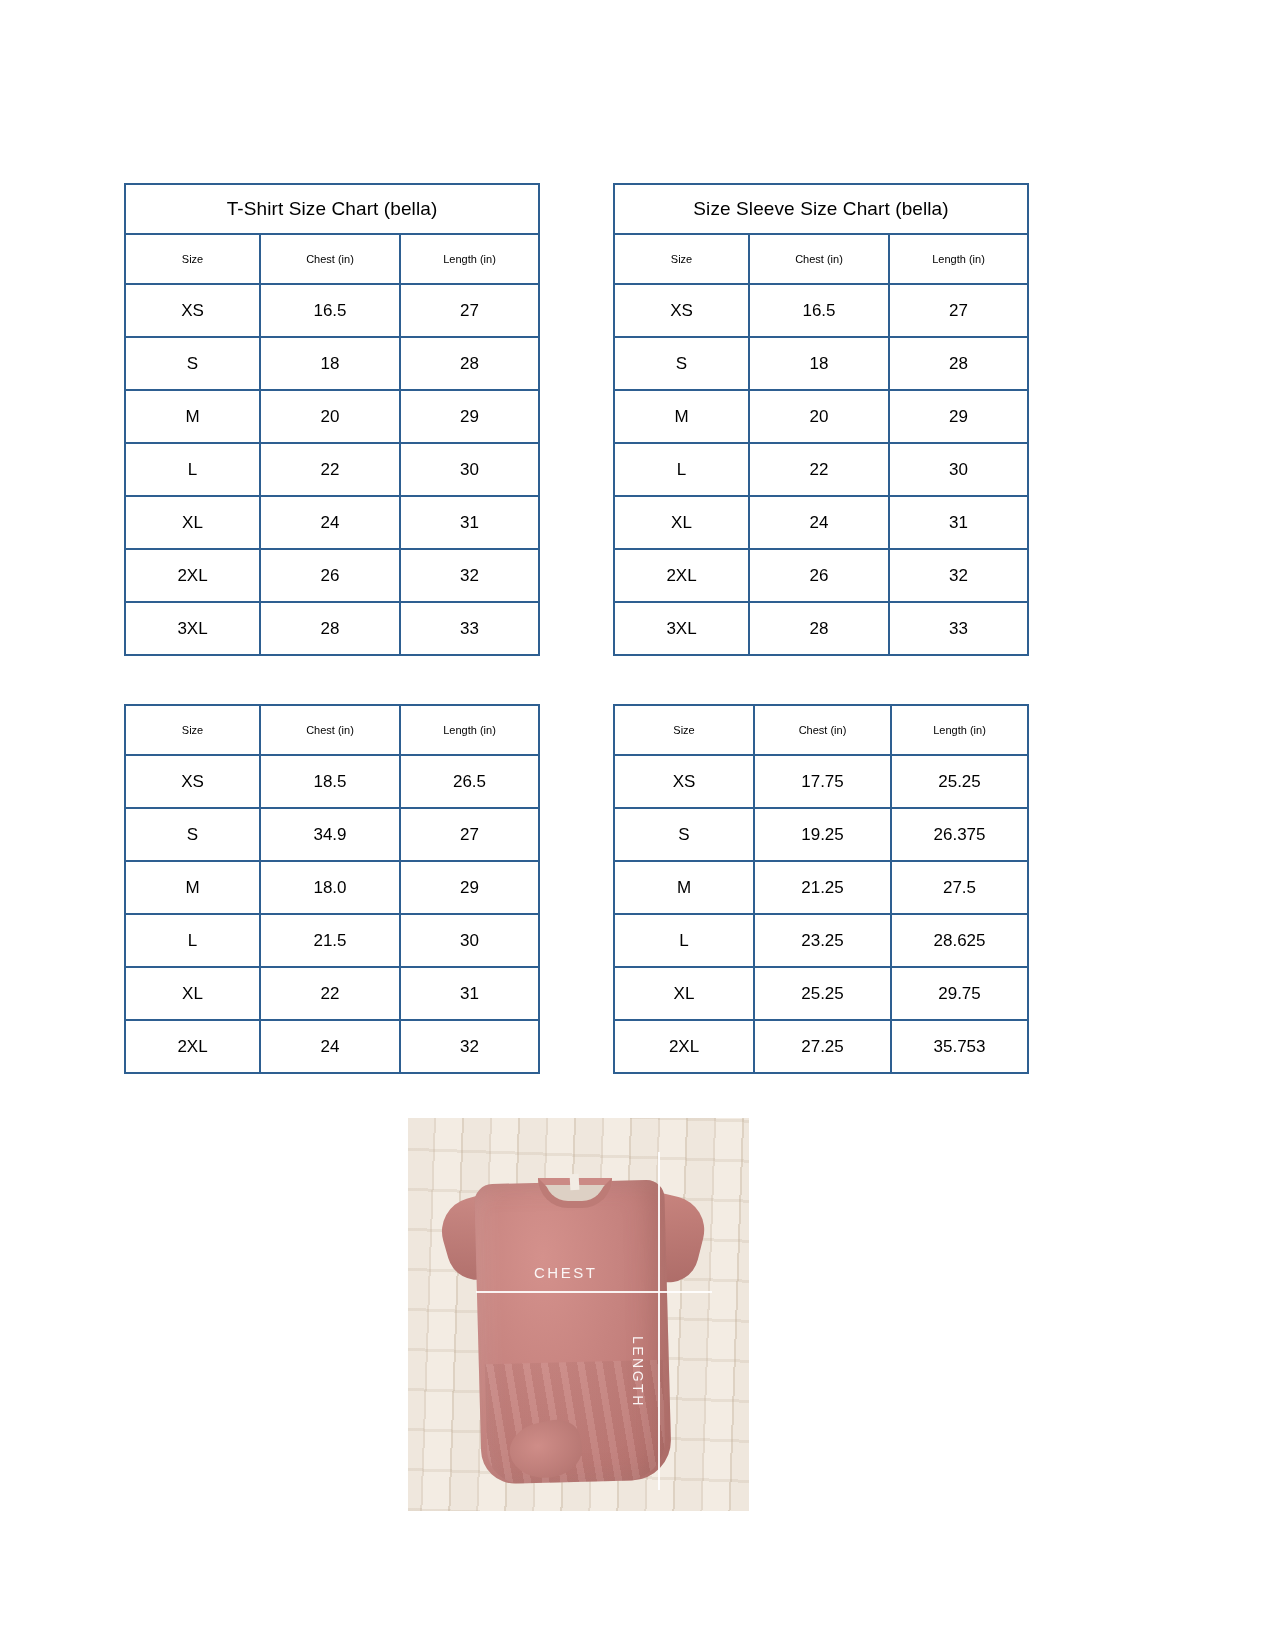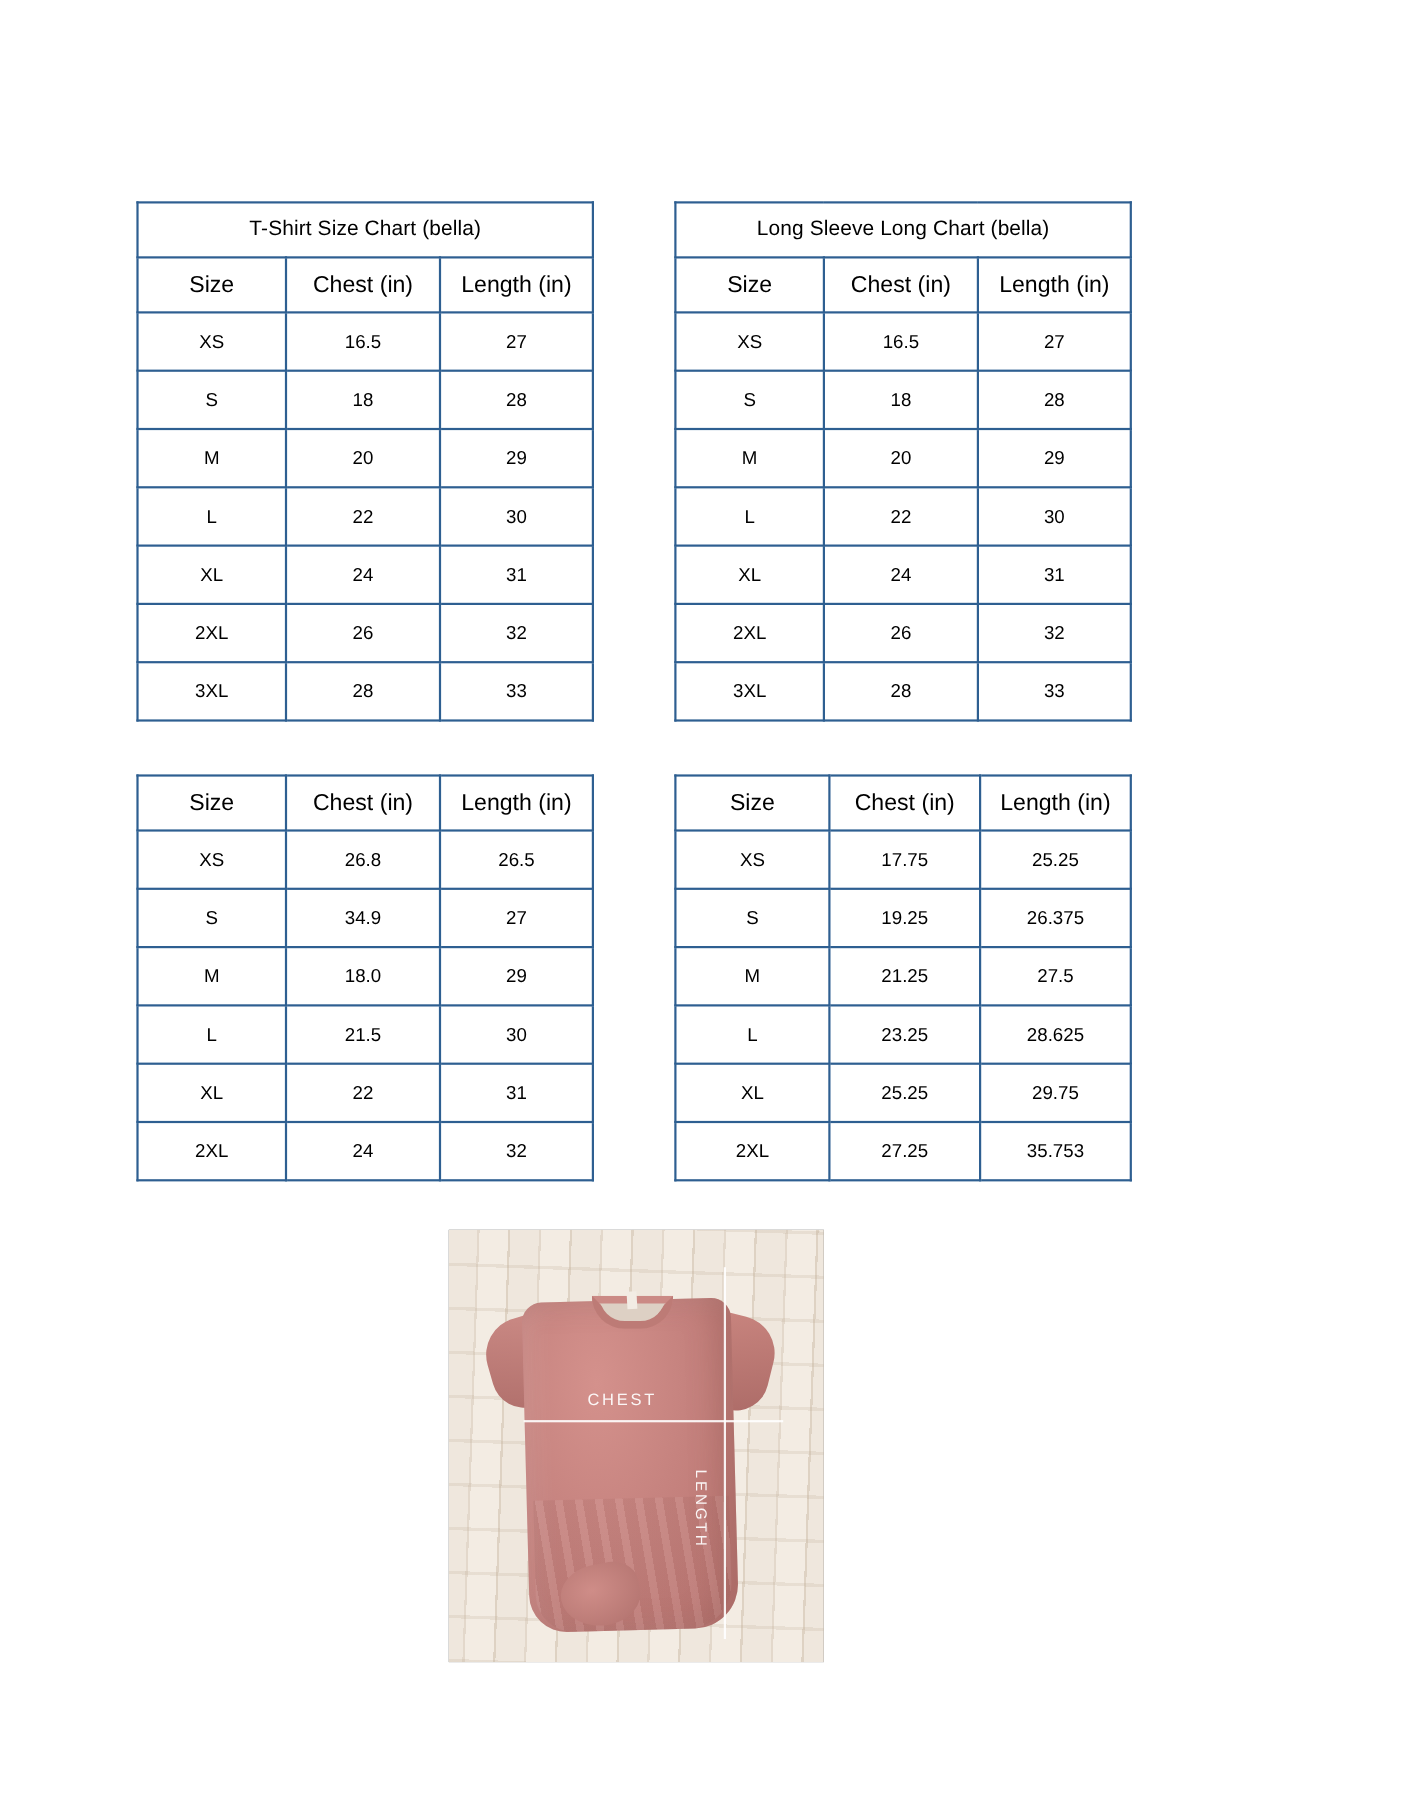--- a/index.html
+++ b/index.html
@@ -35,21 +35,21 @@
     font-weight: normal;
     color: #000;
   }
   .chart-title {
     font-size: 19px;
     font-weight: bold;
     height: 46px;
     letter-spacing: 0.1px;
   }
   .col-head {
-    font-size: 21px;
+    font-size: 11px;
     height: 46px;
   }
   .cell {
     font-size: 17px;
     height: 49px;
   }
 
   
   #tshirt-chart  { left: 124px; top: 183px;  width: 414px; }
   #longsleeve-chart { left: 613px; top: 183px; width: 414px; }
@@ -275,21 +275,21 @@
   </table>
 
   <table class="chart-table" id="longsleeve-chart">
     <colgroup>
         <col class="c1">
         <col class="c2">
         <col class="c3">
       </colgroup>
     <tbody>
       <tr>
-        <td class="chart-title" colspan="3">Long Sleeve Long Chart  (bella)</td>
+        <td class="chart-title" colspan="3">Size Sleeve Size Chart  (bella)</td>
       </tr>
       <tr>
         <td class="col-head">Size</td>
         <td class="col-head">Chest (in)</td>
         <td class="col-head">Length (in)</td>
       </tr>
       <tr>
         <td class="cell">XS</td>
         <td class="cell">16.5</td>
         <td class="cell">27</td>
@@ -334,21 +334,21 @@
         <col class="c3">
       </colgroup>
     <tbody>
       <tr>
         <td class="col-head">Size</td>
         <td class="col-head">Chest (in)</td>
         <td class="col-head">Length (in)</td>
       </tr>
       <tr>
         <td class="cell">XS</td>
-        <td class="cell">26.8</td>
+        <td class="cell">18.5</td>
         <td class="cell">26.5</td>
       </tr>
       <tr>
         <td class="cell">S</td>
         <td class="cell">34.9</td>
         <td class="cell">27</td>
       </tr>
       <tr>
         <td class="cell">M</td>
         <td class="cell">18.0</td>

